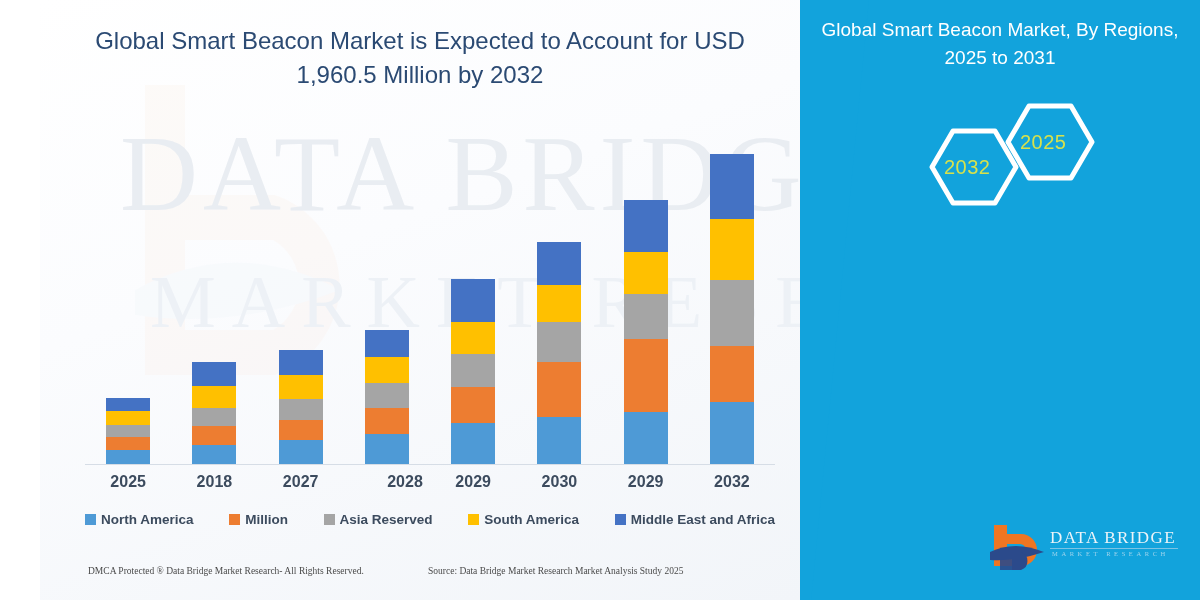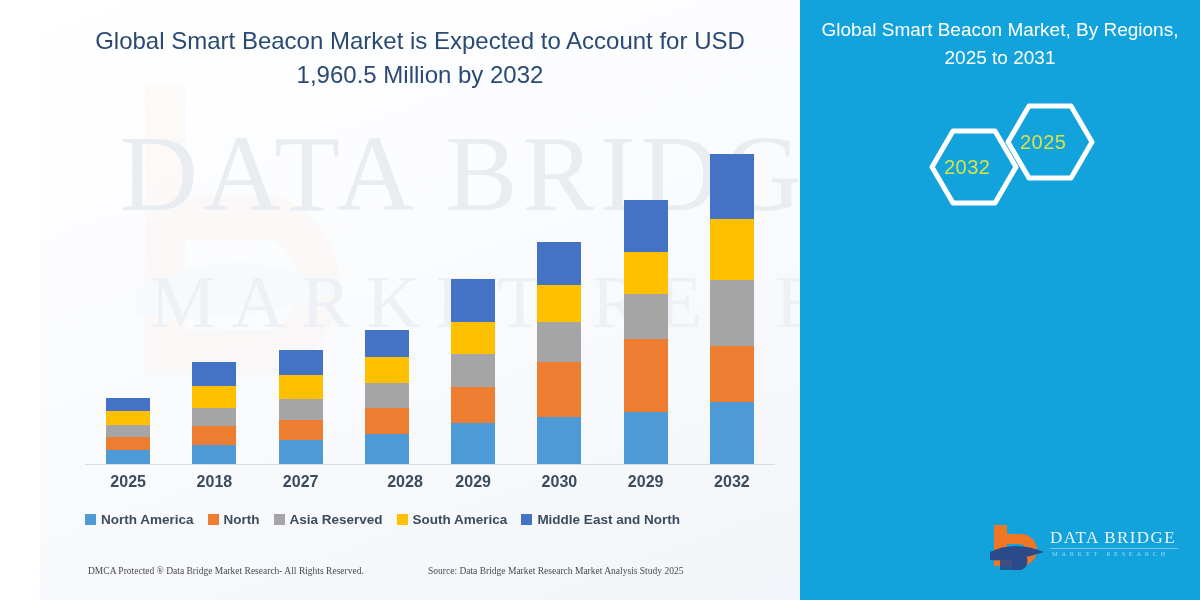--- a/index.html
+++ b/index.html
@@ -98,21 +98,21 @@
     font-weight: bold;
     color: #3c4b5e;
   }
 
   
   .legend {
     position: absolute;
     left: 85px; top: 512px;
     width: 690px;
     display: flex;
-    justify-content: flex-start;
+    justify-content: space-between;
     align-items: center;
     gap: 14px;
     flex-wrap: nowrap;
   }
   .legend-item { display: flex; align-items: center; gap: 5px; }
   .legend-swatch { width: 11px; height: 11px; display: inline-block; }
   .legend-label {
     font-size: 13.5px;
     font-weight: bold;
     color: #3c4b5e;
@@ -305,33 +305,33 @@
         <div class="x-label" style="left: 606.875px;">2032</div>
       </div>
 
     <div class="legend" id="legend">
         <div class="legend-item">
           <span class="legend-swatch" style="background: rgb(78, 154, 214);"></span>
           <span class="legend-label">North America</span>
         </div>
         <div class="legend-item">
           <span class="legend-swatch" style="background: rgb(237, 125, 49);"></span>
-          <span class="legend-label">North</span>
+          <span class="legend-label">Million</span>
         </div>
         <div class="legend-item">
           <span class="legend-swatch" style="background: rgb(165, 165, 165);"></span>
           <span class="legend-label">Asia Reserved</span>
         </div>
         <div class="legend-item">
           <span class="legend-swatch" style="background: rgb(255, 192, 0);"></span>
           <span class="legend-label">South America</span>
         </div>
         <div class="legend-item">
           <span class="legend-swatch" style="background: rgb(68, 114, 196);"></span>
-          <span class="legend-label">Middle East and North</span>
+          <span class="legend-label">Middle East and Africa</span>
         </div>
       </div>
 
     <div class="footer">
       <div class="footer-left">DMCA Protected ® Data Bridge Market Research-  All Rights Reserved.</div>
       <div class="footer-right">Source: Data Bridge Market Research  Market Analysis Study 2025</div>
     </div>
   </div>
 
   <div class="right-panel">

